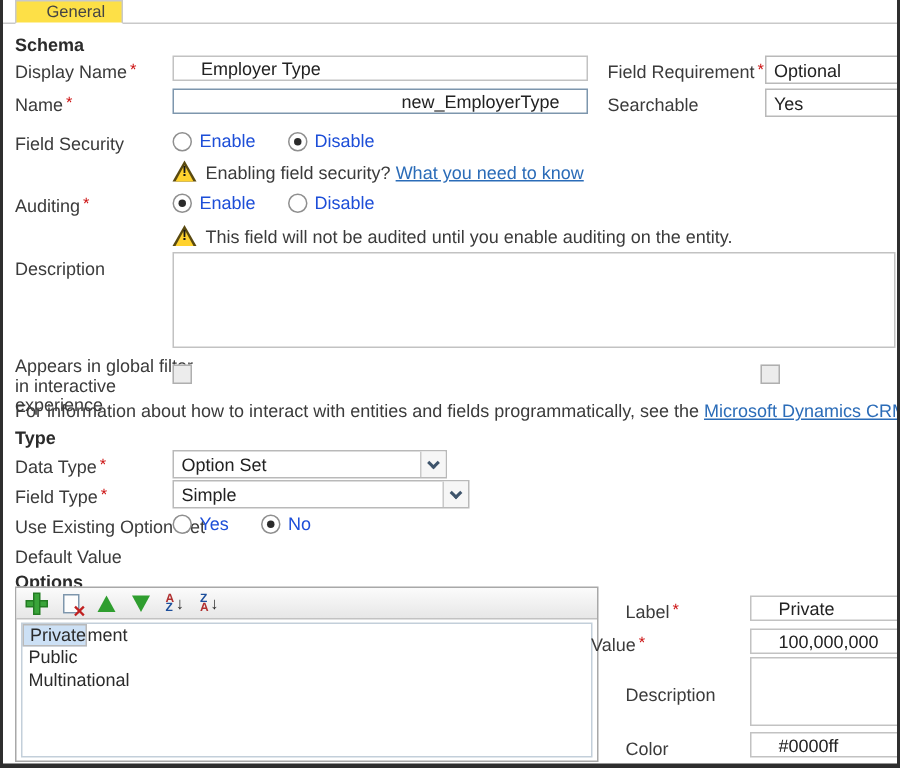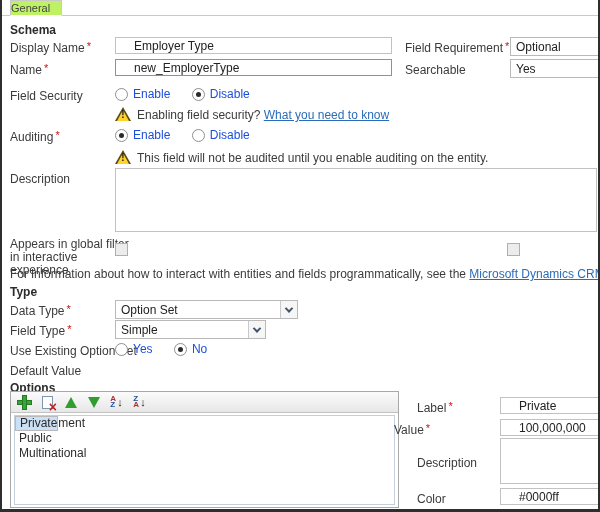--- a/index.html
+++ b/index.html
@@ -5,33 +5,33 @@
   * { margin:0; padding:0; box-sizing:border-box; }
   html,body { background:#fff; }
   .page {
     position:relative; width:600px; height:512px; overflow:hidden;
     background:#fff; font-family:"Liberation Sans", sans-serif; font-size:12px; color:#3b3b3b;
     border-left:2px solid #2e2e2e; border-right:2px solid #2e2e2e; border-bottom:3px solid #2e2e2e;
   }
   .abs { position:absolute; }
   .tabline { position:absolute; left:0; right:0; top:15px; height:1px; background:#c9c9c9; }
   .tab {
-    position:absolute; left:8px; top:0; z-index:2; background:#bef264;
+    position:absolute; left:8px; top:0; z-index:2; background:#fde047;
     border:1px solid #c9c9c9; border-bottom:1px solid #fff;
-    padding:1px 11px 2px 0; font-size:11px; color:#444; height:16px;
+    padding:1px 11px 2px 20px; font-size:11px; color:#444; height:16px;
   }
   .sec-h { font-weight:bold; color:#2b2b2b; }
   .lbl { color:#3b3b3b; white-space:nowrap; }
   .wrap-lbl { white-space:normal; line-height:13px; }
   .req { color:#cc1111; font-size:11px; margin-left:2px; position:relative; top:-2px; }
   .txt {
     position:absolute; height:17px; border:1px solid #c2c2c2; background:#fff;
     font-family:"Liberation Sans", sans-serif; font-size:12px; color:#222; padding:0 18px; outline:none;
   }
-  .txt.focus { border-color:#7d96ad; }
+  .txt.focus { border-color:#7d96ad;text-align:right; }
   .area {
     position:absolute; border:1px solid #c2c2c2; background:#fff; resize:none; outline:none;
     font-family:"Liberation Sans", sans-serif; font-size:12px; color:#222;
   }
   .sel {
     position:absolute; height:19px; border:1px solid #b9b9b9; background:#fff;
     display:flex; align-items:center; cursor:default;
   }
   .sel-txt { flex:1; padding:0 5px; color:#222; white-space:nowrap; overflow:hidden; }
   .sel-btn {
@@ -152,21 +152,21 @@
 
   <div class="abs lbl" style="left:8px;top:304px"><span>Data Type</span><span class="req">*</span></div>
   <div class="sel" style="left:113px;top:300px;width:183px">
     <span class="sel-txt">Option Set</span>
     <span class="sel-btn">
         <i class="chev"></i>
       </span>
   </div>
 
   <div class="abs lbl" style="left:8px;top:324px"><span>Field Type</span><span class="req">*</span></div>
-  <div class="sel" style="left:113px;top:320px;width:151px">
+  <div class="sel" style="left:113px;top:320px;width:198px">
     <span class="sel-txt">Simple</span>
     <span class="sel-btn">
         <i class="chev"></i>
       </span>
   </div>
 
   <div class="abs lbl" style="left:8px;top:344px">Use Existing Option Set</div>
   <div class="abs" style="left:113px;top:342px">
     <span class="radio"></span><span class="radio-lbl">Yes</span>
     <span class="radio checked"></span><span class="radio-lbl">No</span>

